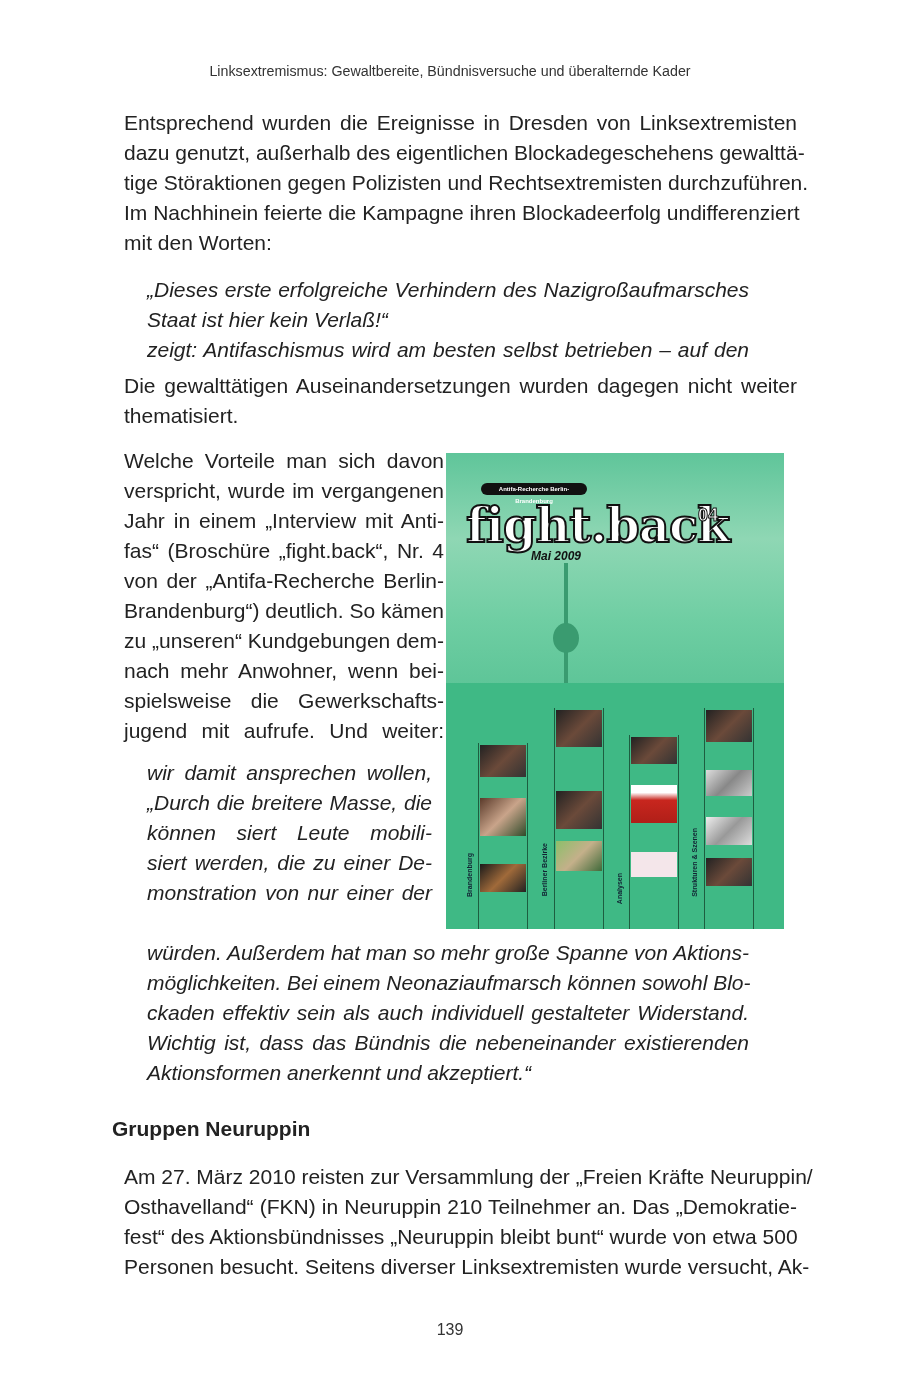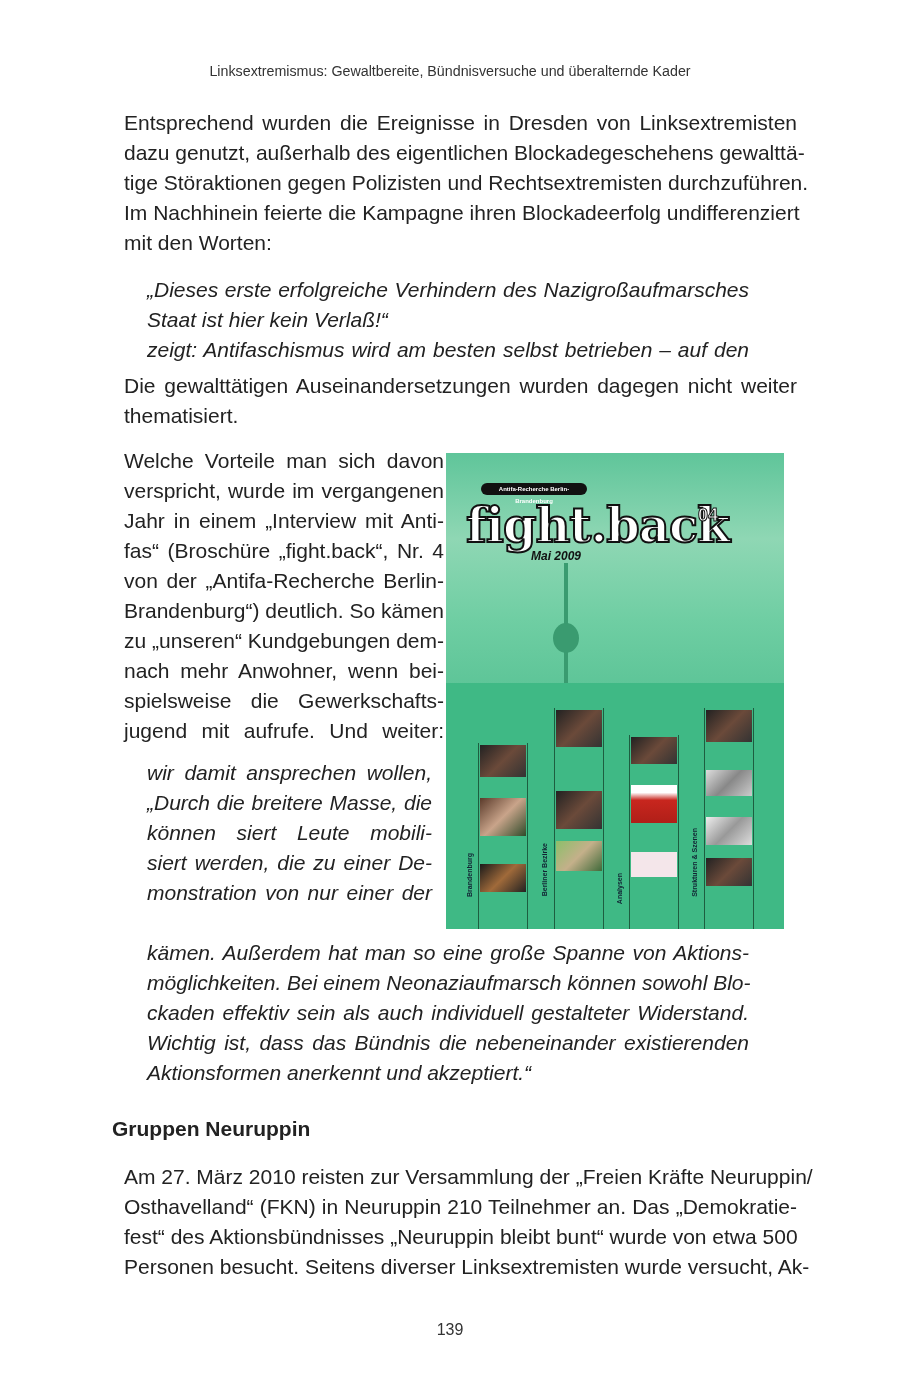--- a/index.html
+++ b/index.html
@@ -68,21 +68,21 @@
 
 <div class="p q" style="top:758px; left:147px; width:285px;">
   <span class="line">wir damit ansprechen wollen,</span>
   <span class="line">„Durch die breitere Masse, die</span>
   <span class="line">können siert Leute mobili-</span>
   <span class="line">siert werden, die zu einer De-</span>
   <span class="line">monstration von nur einer der</span>
 </div>
 
 <div class="p q" style="top:938px; left:147px; width:602px;">
-  <span class="line">kämen. Außerdem hat man so eine große Spanne von Aktions-</span>
+  <span class="line">würden. Außerdem hat man so mehr große Spanne von Aktions-</span>
   <span class="line">möglichkeiten. Bei einem Neonaziaufmarsch können sowohl Blo-</span>
   <span class="line">ckaden effektiv sein als auch individuell gestalteter Widerstand.</span>
   <span class="line">Wichtig ist, dass das Bündnis die nebeneinander existierenden</span>
   <span class="line last">Aktionsformen anerkennt und akzeptiert.“</span>
 </div>
 
 <div class="cover">
   <div class="badge">Antifa-Recherche Berlin-Brandenburg</div>
   <div class="tower"></div>
   <div class="ball"></div>

